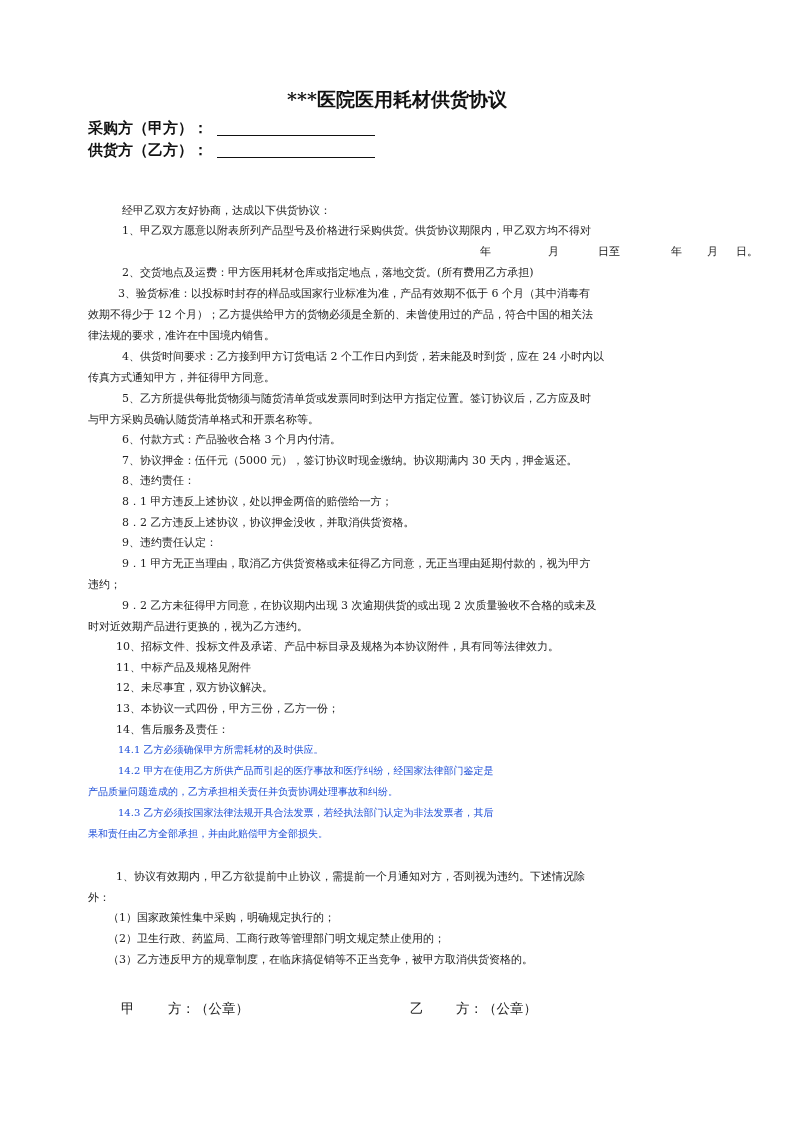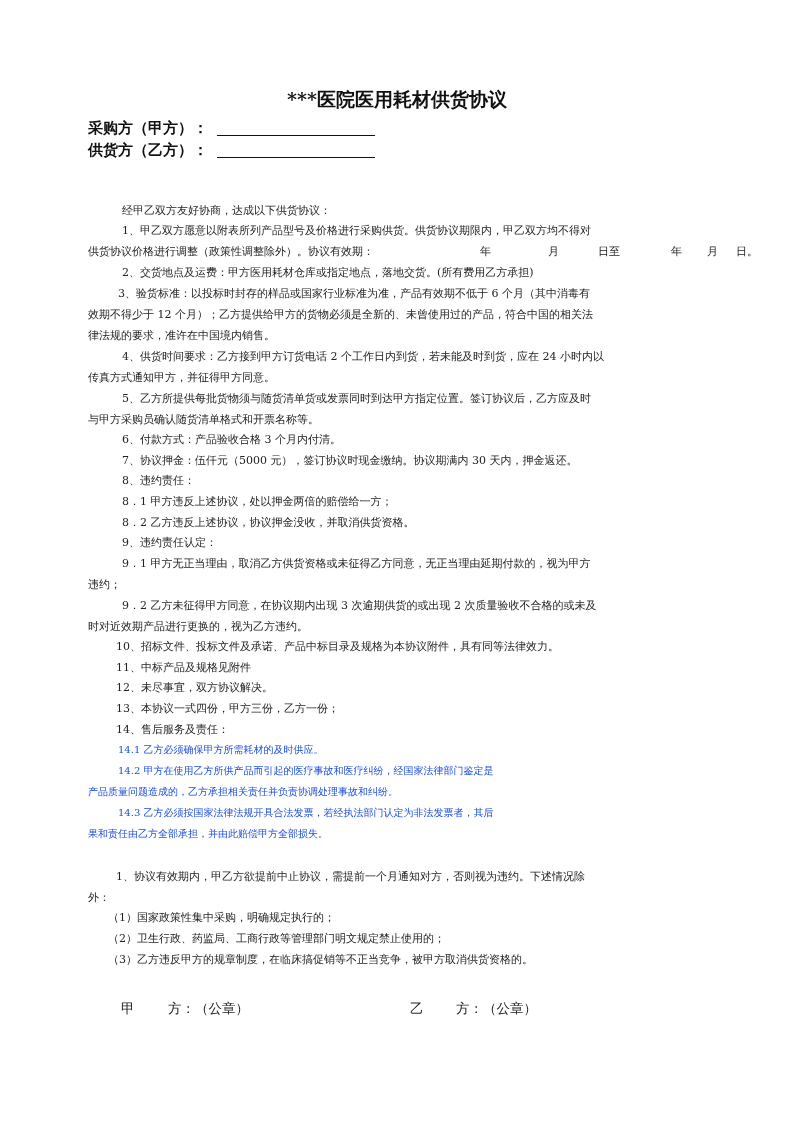--- a/index.html
+++ b/index.html
@@ -22,21 +22,20 @@
 
   <div class="party" style="top:119px;">采购方（甲方）：</div>
   <div class="uline" style="top:135px;"></div>
   <div class="party" style="top:141px;">供货方（乙方）：</div>
   <div class="uline" style="top:157px;"></div>
 
   <div class="ln" style="left:122px; top:203px;">经甲乙双方友好协商，达成以下供货协议：</div>
 
   <div class="ln" style="left:122px; top:223px;text-align:right;">1、甲乙双方愿意以附表所列产品型号及价格进行采购供货。供货协议期限内，甲乙双方均不得对</div>
   <div class="ln" style="left:88px; top:244px; width:656px;">
-    <span>供货协议价格进行调整（政策性调整除外）。协议有效期：</span>
     <span style="position:absolute; left:392px;">年</span>
     <span style="position:absolute; left:460px;">月</span>
     <span style="position:absolute; left:510px;">日至</span>
     <span style="position:absolute; left:583px;">年</span>
     <span style="position:absolute; left:619px;">月</span>
     <span style="position:absolute; left:648px;">日。</span>
   </div>
 
   <div class="ln" style="left:122px; top:265px;">2、交货地点及运费：甲方医用耗材仓库或指定地点，落地交货。(所有费用乙方承担)</div>
 

